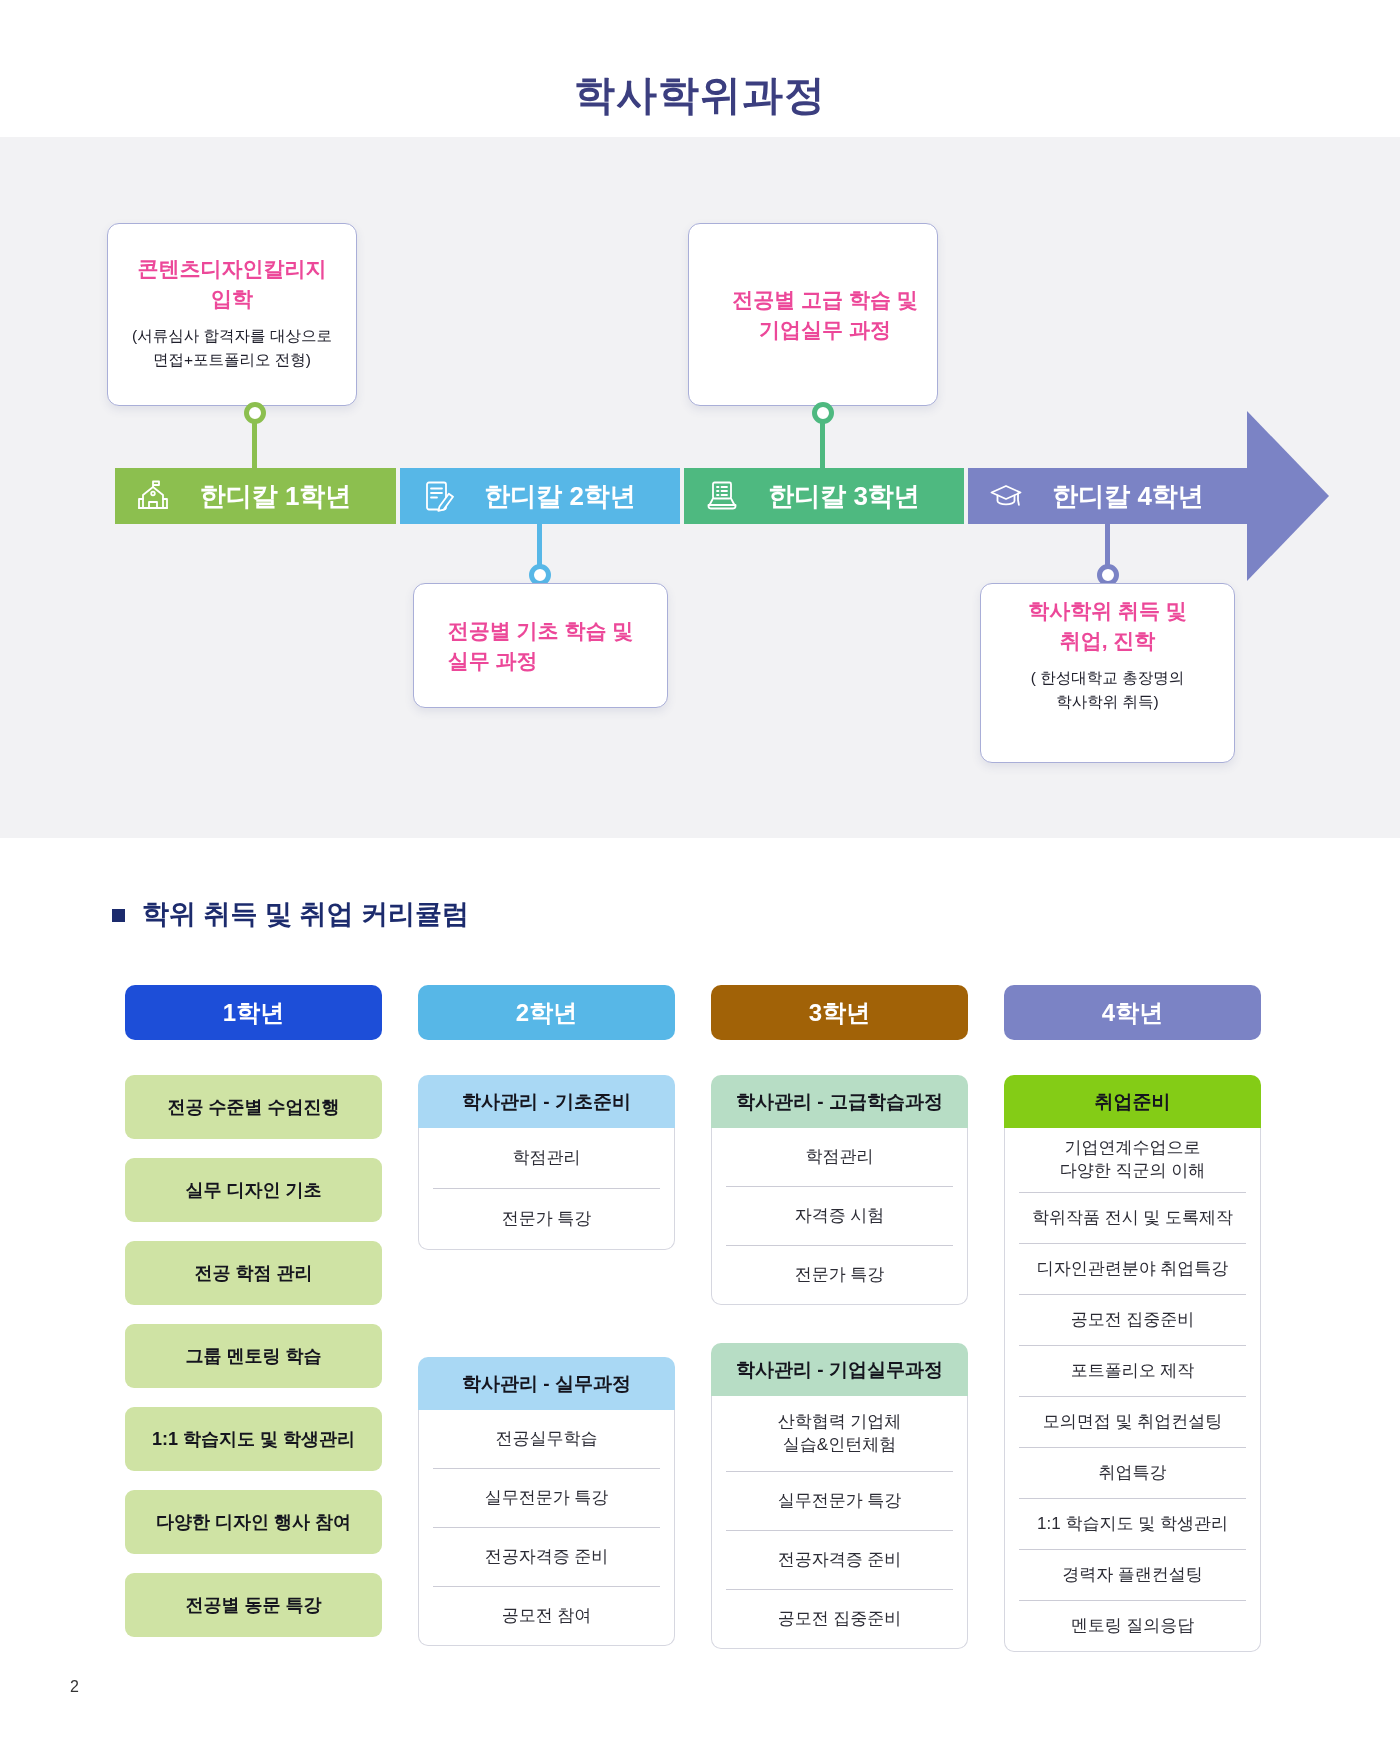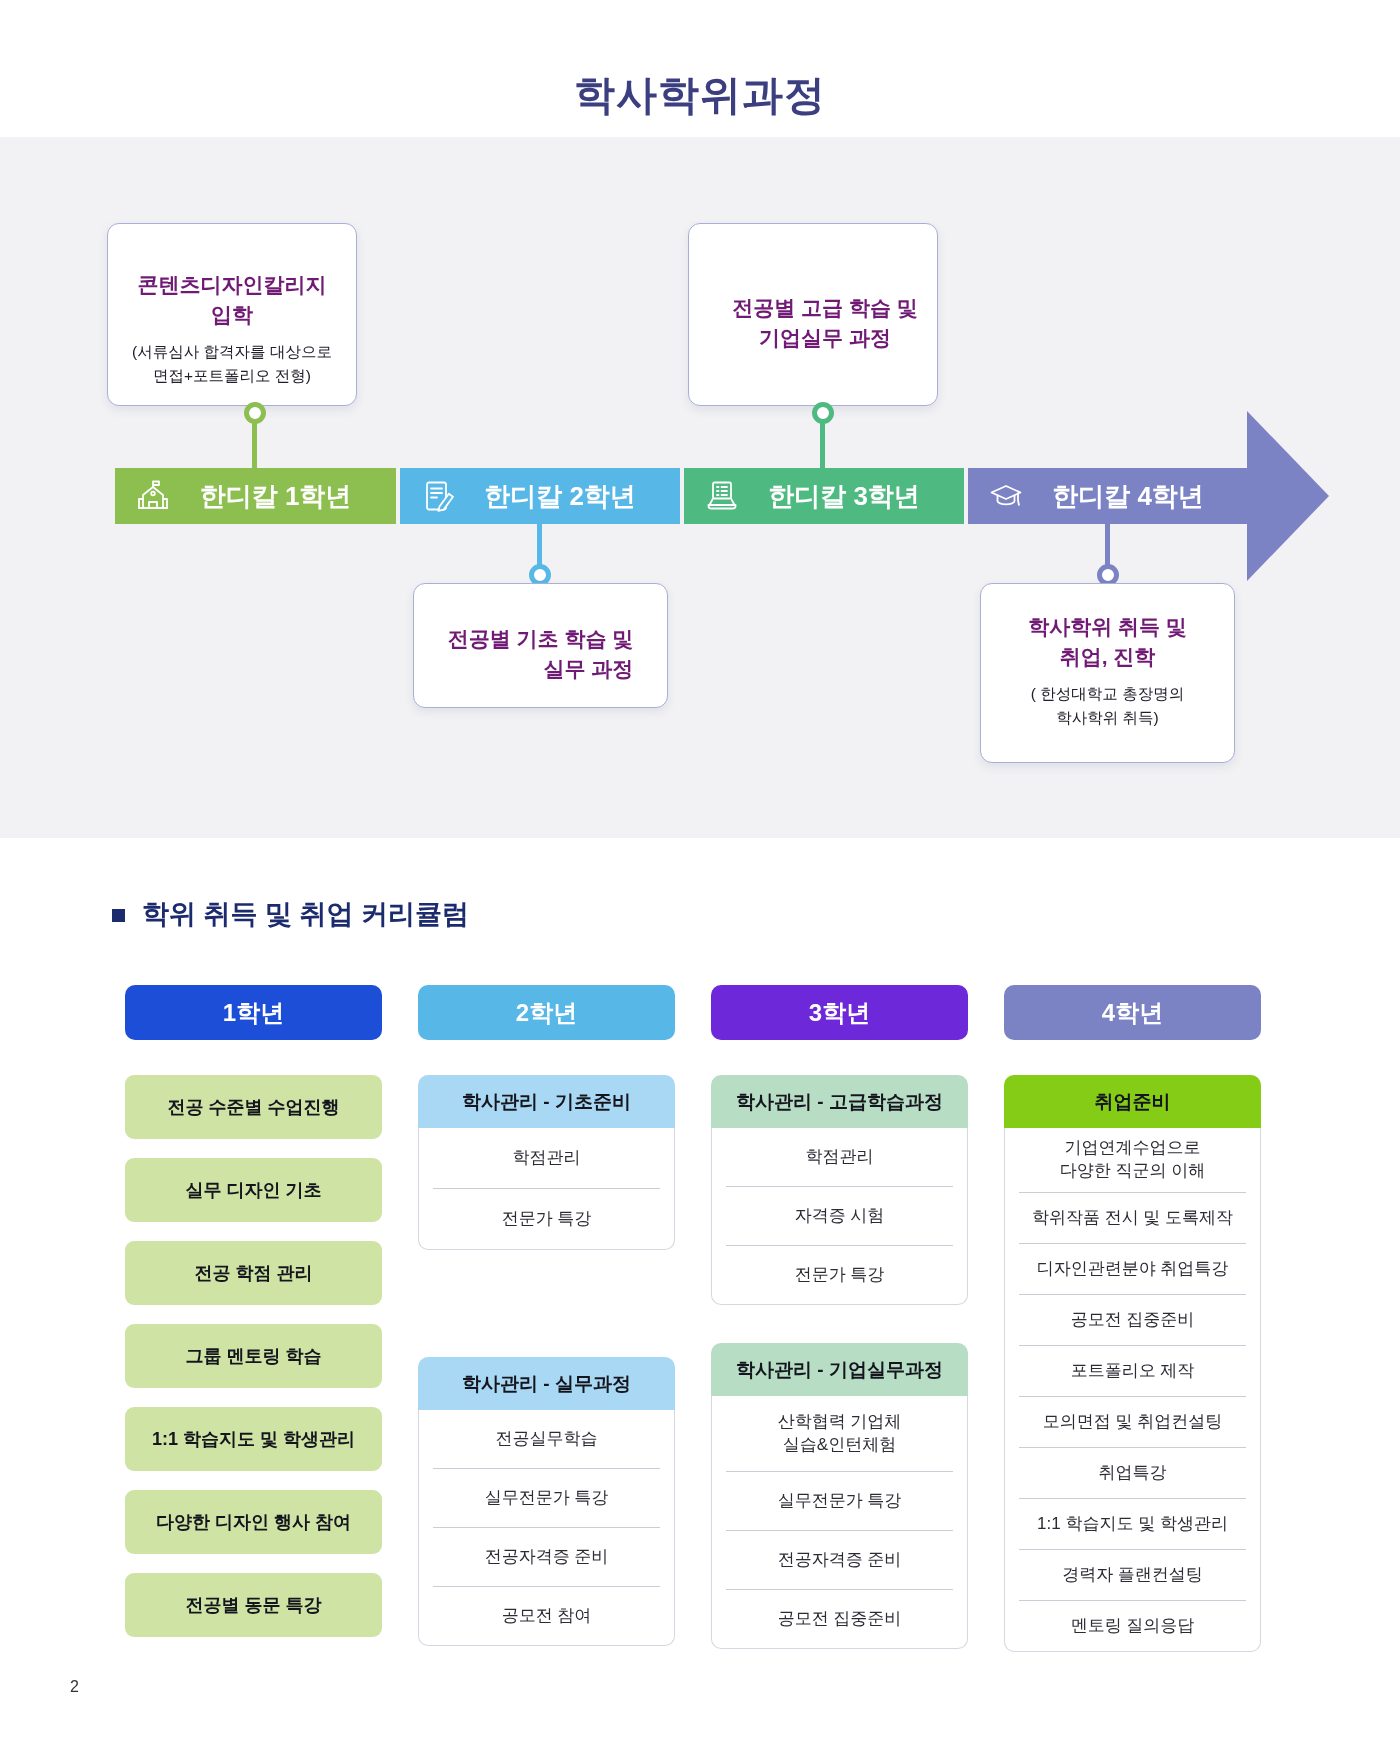--- a/index.html
+++ b/index.html
@@ -9,27 +9,27 @@
 
   
   .title{position:absolute;top:68px;left:0;width:1400px;margin:0;text-align:center;
          font-size:41px;font-weight:800;letter-spacing:1px;color:#3b3e7f;}
 
   
   .diagram{position:absolute;top:137px;left:0;width:1400px;height:701px;background:#f2f2f4;}
 
   .tcard{position:absolute;background:#ffffff;border:1.5px solid #a9aed8;border-radius:12px;
          box-shadow:0 4px 10px rgba(60,64,130,0.10);box-sizing:border-box;}
-  .tcard-title{font-size:21px;font-weight:700;color:#701a75;line-height:1.42;margin-top:16px;}
+  .tcard-title{font-size:21px;font-weight:700;color:#ec4899;line-height:1.42;}
   .tcard-sub{margin-top:10px;font-size:15.5px;color:#20202c;line-height:1.55;}
   .card-a1{left:107px;top:86px;width:250px;height:183px;padding-top:30px;text-align:center;}
   .card-a2{left:688px;top:86px;width:250px;height:183px;display:flex;align-items:center;
            justify-content:center;text-align:center;padding-left:24px;}
   .card-b1{left:413px;top:446px;width:255px;height:125px;display:flex;align-items:center;
-           justify-content:center;text-align:right;}
+           justify-content:center;text-align:left;}
   .card-b2{left:980px;top:446px;width:255px;height:180px;padding-top:12px;text-align:center;}
 
   .vline{position:absolute;width:5px;}
   .dot{position:absolute;width:12px;height:12px;border-radius:50%;background:#fff;
        border:5px solid #000;}
   .l1{left:252px;top:276px;height:58px;background:#8cbf4f;}
   .d1{left:244px;top:265px;border-color:#8cbf4f;}
   .l2{left:820px;top:276px;height:58px;background:#4eb980;}
   .d2{left:812px;top:265px;border-color:#4eb980;}
   .l3{left:537px;top:382px;height:56px;background:#57b7e7;}
@@ -51,21 +51,21 @@
   
   .curriculum{position:absolute;top:838px;left:0;width:1400px;height:911px;background:#fff;}
   .sec-title{position:absolute;left:112px;top:58px;display:flex;align-items:center;gap:17px;
              font-size:27px;font-weight:700;color:#1c2b6d;}
   .bullet{width:13px;height:13px;background:#1c2b6d;margin-top:3px;}
 
   .pill{position:absolute;top:147px;width:257px;height:55px;border-radius:10px;color:#fff;
         font-size:24px;font-weight:700;display:flex;align-items:center;justify-content:center;}
   .p1{left:125px;background:#1d4ed8;}
   .p2{left:418px;background:#57b7e7;}
-  .p3{left:711px;background:#6d28d9;}
+  .p3{left:711px;background:#a16207;}
   .p4{left:1004px;background:#7b83c5;}
 
   .g-item{position:absolute;left:125px;width:257px;height:64px;background:#cfe3a4;
           border-radius:9px;display:flex;align-items:center;justify-content:center;
           font-weight:700;font-size:18px;color:#15151e;text-align:center;}
 
   .mini-card{position:absolute;width:257px;box-sizing:border-box;}
   .mini-head{height:53px;border-radius:10px 10px 0 0;display:flex;align-items:center;
              justify-content:center;font-weight:700;font-size:19px;color:#15151e;}
   .head-blue{background:#a9d8f4;}

